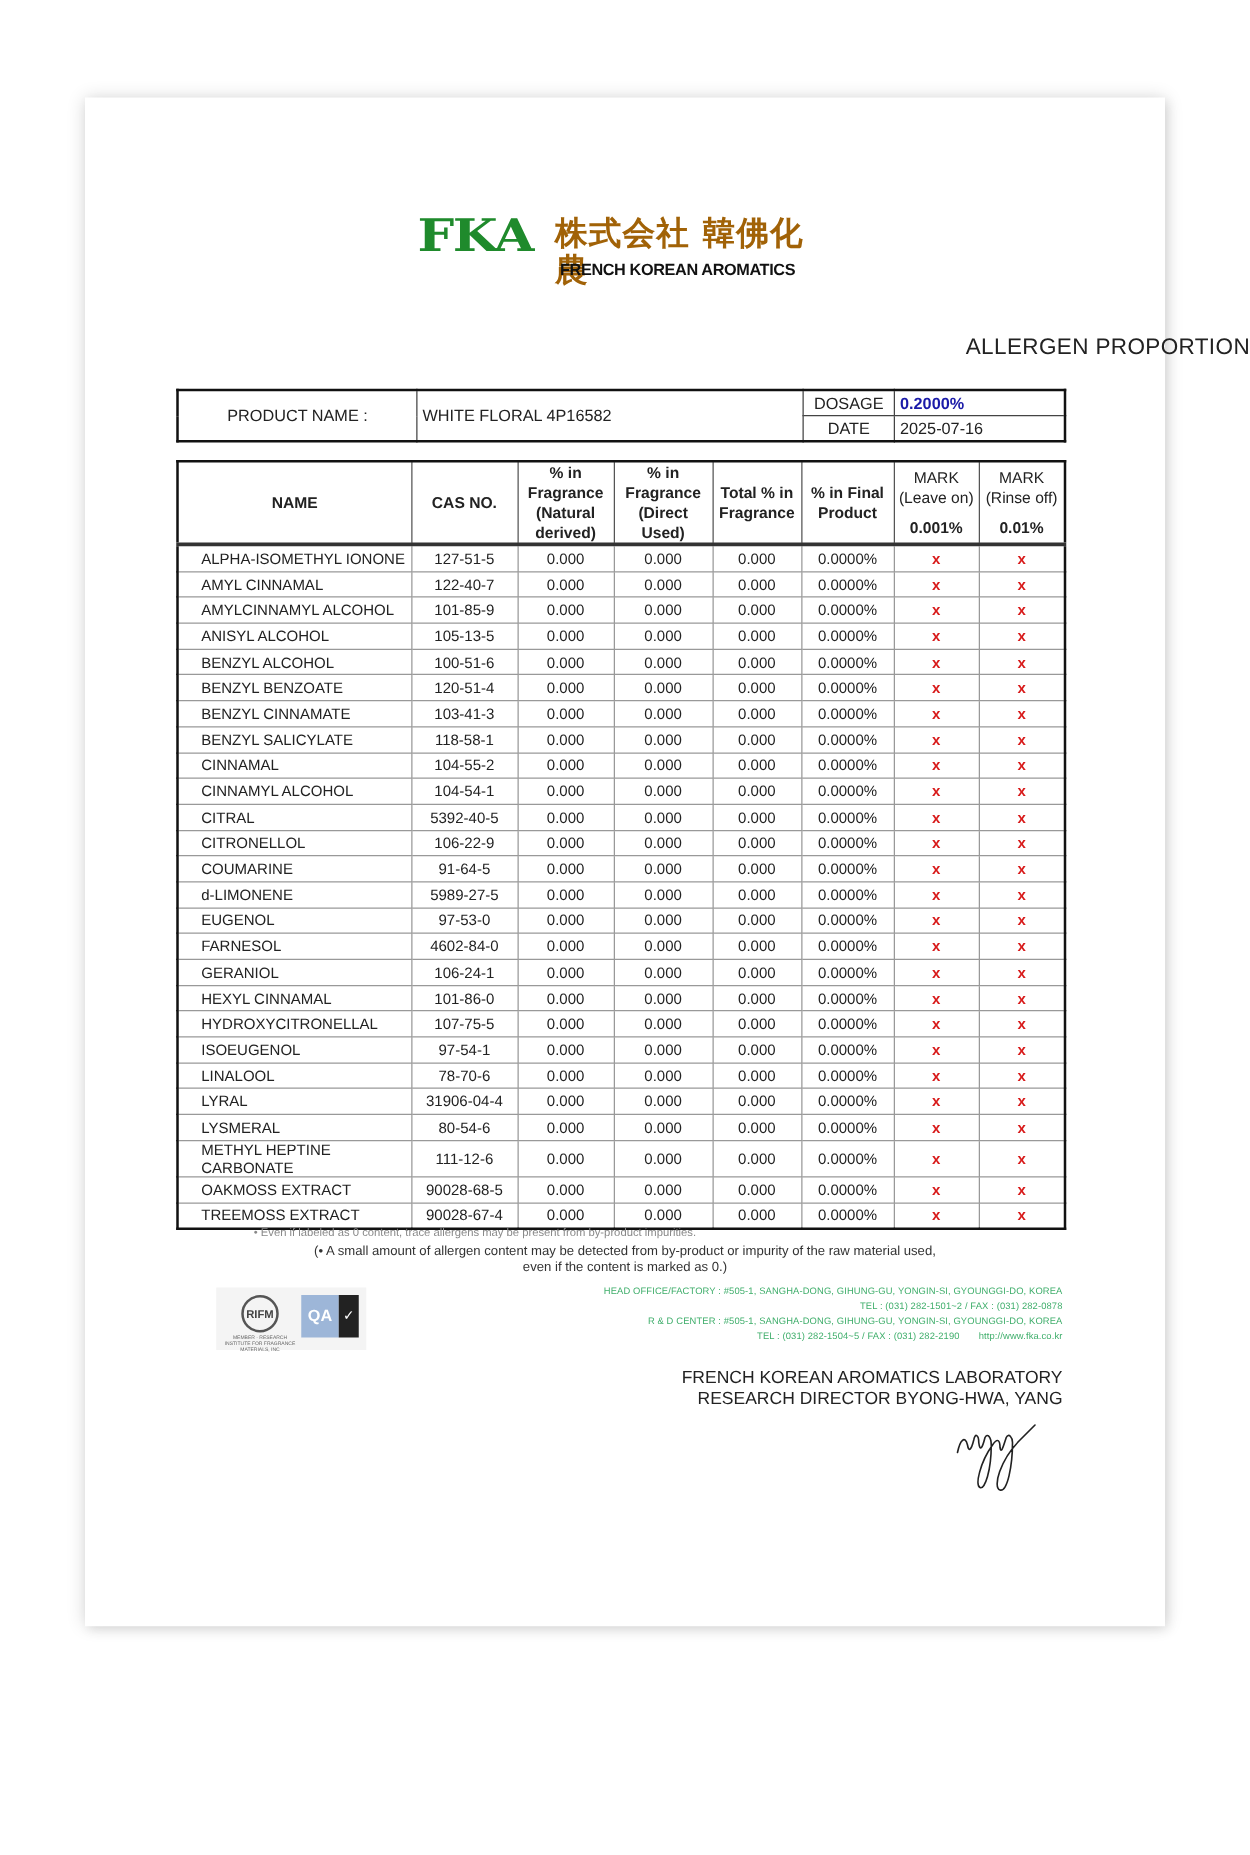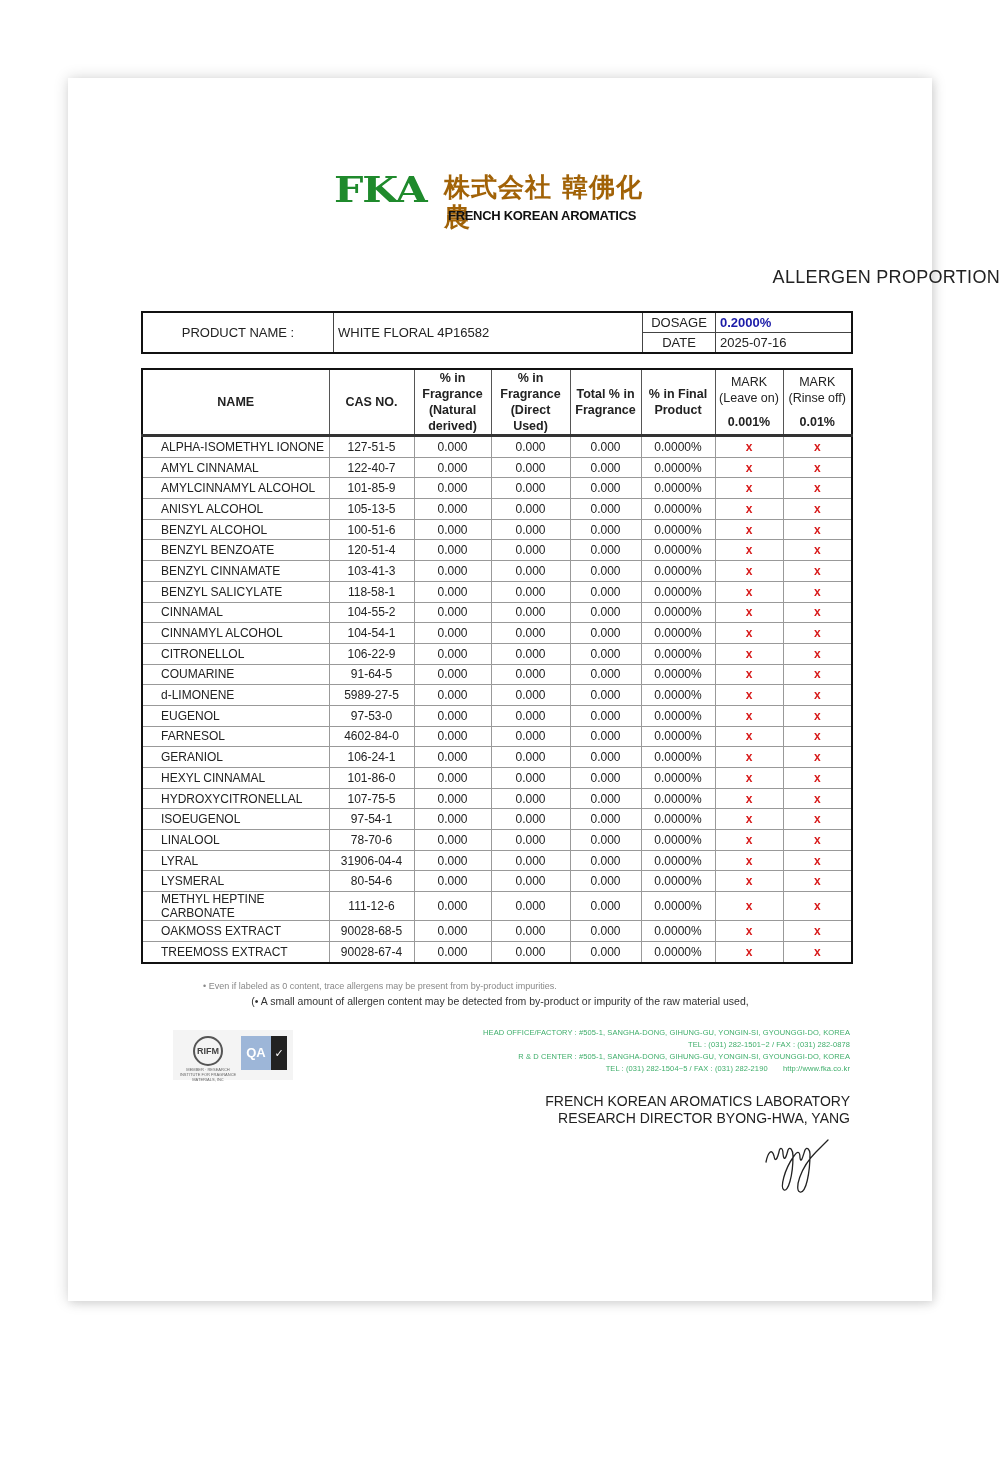--- a/index.html
+++ b/index.html
@@ -195,20 +195,30 @@
         <td class="name">CINNAMYL ALCOHOL</td>
         <td>104-54-1</td>
         <td>0.000</td>
         <td>0.000</td>
         <td>0.000</td>
         <td>0.0000%</td>
         <td class="x">x</td>
         <td class="x">x</td>
       </tr>
       <tr>
+        <td class="name">CITRAL</td>
+        <td>5392-40-5</td>
+        <td>0.000</td>
+        <td>0.000</td>
+        <td>0.000</td>
+        <td>0.0000%</td>
+        <td class="x">x</td>
+        <td class="x">x</td>
+      </tr>
+      <tr>
         <td class="name">CITRONELLOL</td>
         <td>106-22-9</td>
         <td>0.000</td>
         <td>0.000</td>
         <td>0.000</td>
         <td>0.0000%</td>
         <td class="x">x</td>
         <td class="x">x</td>
       </tr>
       <tr>
@@ -350,20 +360,21 @@
         <td>0.0000%</td>
         <td class="x">x</td>
         <td class="x">x</td>
       </tr>
     </tbody>
 </table>
 
 <div class="note1">• Even if labeled as 0 content, trace allergens may be present from by-product impurities.</div>
 <div class="note2">
   <div>(• A small amount of allergen content may be detected from by-product or impurity of the raw material used,</div>
+  <div>even if the content is marked as 0.)</div>
 </div>
 
 <div class="badges">
   <div class="rifm">RIFM</div>
   <div class="rifm-t">MEMBER · RESEARCH INSTITUTE FOR FRAGRANCE MATERIALS, INC</div>
   <div class="qa">QA</div>
   <div class="ukas">✓</div>
 </div>
 
 <div class="addr">

